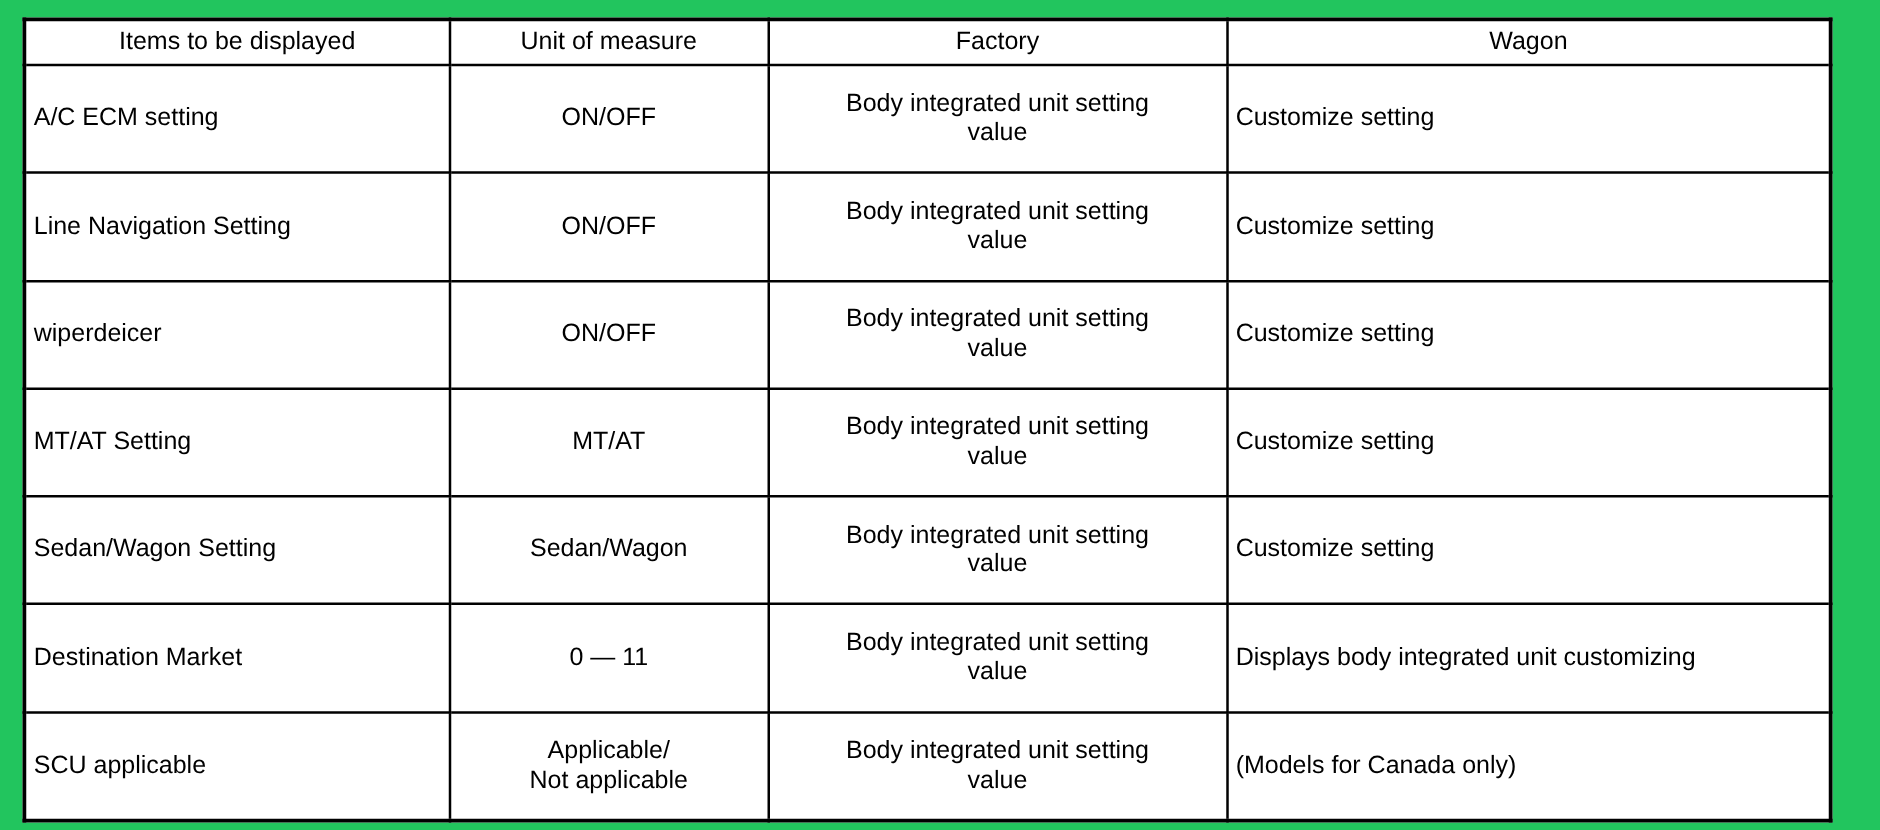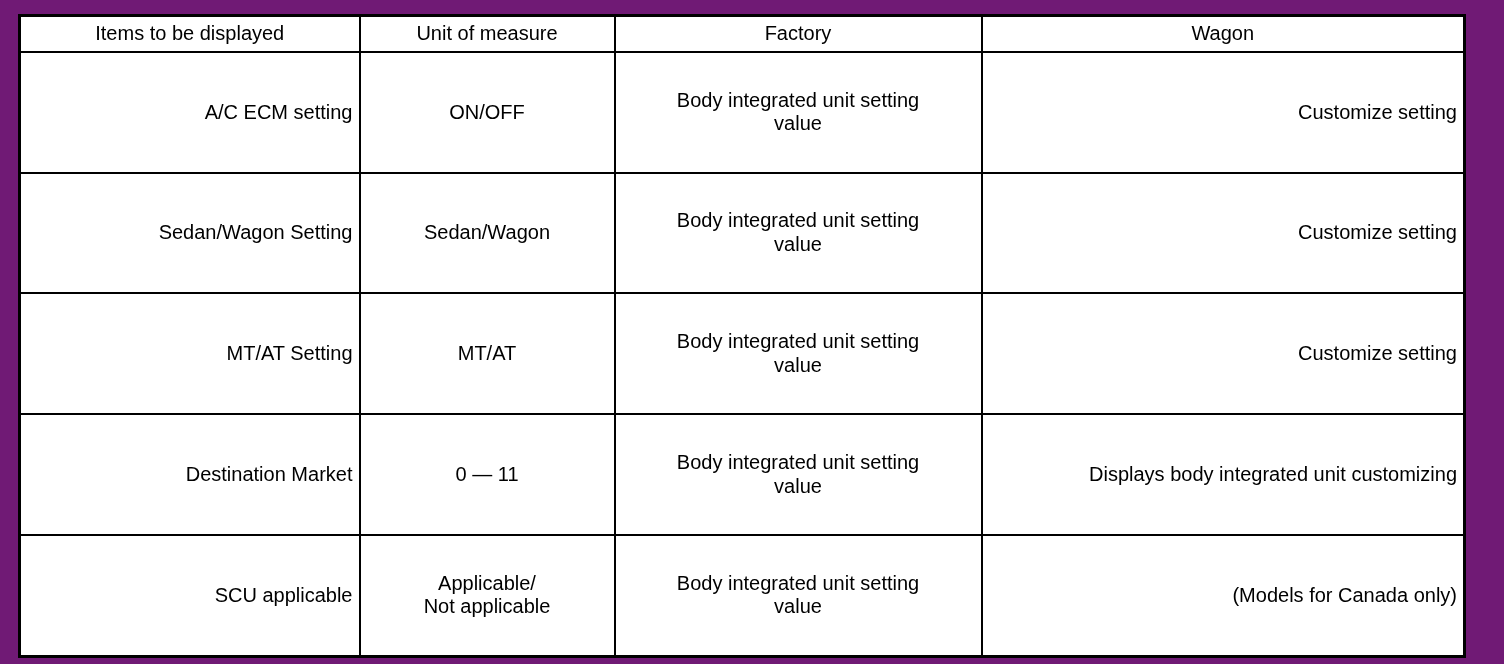--- a/index.html
+++ b/index.html
@@ -4,21 +4,21 @@
 <style>
   html, body {
     margin: 0;
     padding: 0;
     background: #ffffff;
   }
   .page {
     position: relative;
     width: 1504px;
     height: 664px;
-    background: #701a75;
+    background: #22c55e;
     font-family: "Liberation Sans", "DejaVu Sans", sans-serif;
     color: #000000;
   }
   table.spec-table {
     position: absolute;
     left: 18px;
     top: 14px;
     width: 1445px;
     height: 644px;
     border-collapse: collapse;
@@ -43,21 +43,21 @@
     text-align: center;
     height: 30px;
   }
   table.spec-table td {
     height: 64px;
   }
   .col-item    { width: 340px; }
   .col-unit    { width: 255px; }
   .col-remarks { width: 367px; }
   .col-note    { width: 483px; }
-  td.left   { text-align: right;  padding-left: 11px; }
+  td.left   { text-align: left;  padding-left: 11px; }
   td.center { text-align: center; }
 </style>
 </head>
 <body>
 
 <div class="page">
   <table class="spec-table">
     <colgroup>
       <col class="col-item">
       <col class="col-unit">
@@ -74,29 +74,43 @@
     </thead>
     <tbody>
         <tr>
           <td class="left">A/C ECM setting</td>
           <td class="center">ON/OFF</td>
           <td class="center">Body integrated unit setting
 value</td>
           <td class="left">Customize setting</td>
         </tr>
         <tr>
-          <td class="left">Sedan/Wagon Setting</td>
-          <td class="center">Sedan/Wagon</td>
+          <td class="left">Line Navigation Setting</td>
+          <td class="center">ON/OFF</td>
+          <td class="center">Body integrated unit setting
+value</td>
+          <td class="left">Customize setting</td>
+        </tr>
+        <tr>
+          <td class="left">wiperdeicer</td>
+          <td class="center">ON/OFF</td>
           <td class="center">Body integrated unit setting
 value</td>
           <td class="left">Customize setting</td>
         </tr>
         <tr>
           <td class="left">MT/AT Setting</td>
           <td class="center">MT/AT</td>
+          <td class="center">Body integrated unit setting
+value</td>
+          <td class="left">Customize setting</td>
+        </tr>
+        <tr>
+          <td class="left">Sedan/Wagon Setting</td>
+          <td class="center">Sedan/Wagon</td>
           <td class="center">Body integrated unit setting
 value</td>
           <td class="left">Customize setting</td>
         </tr>
         <tr>
           <td class="left">Destination Market</td>
           <td class="center">0 — 11</td>
           <td class="center">Body integrated unit setting
 value</td>
           <td class="left">Displays body integrated unit customizing</td>

